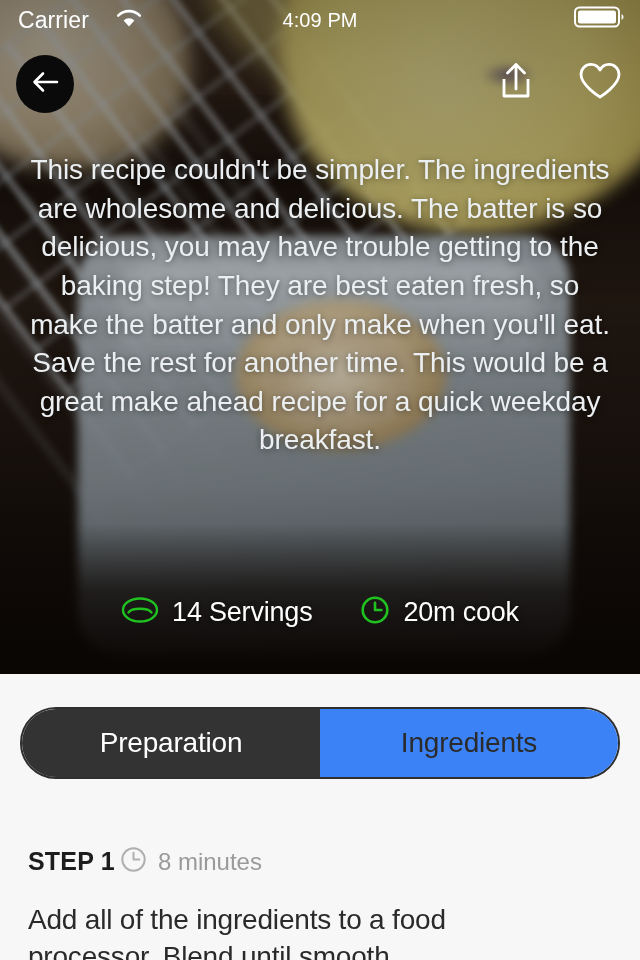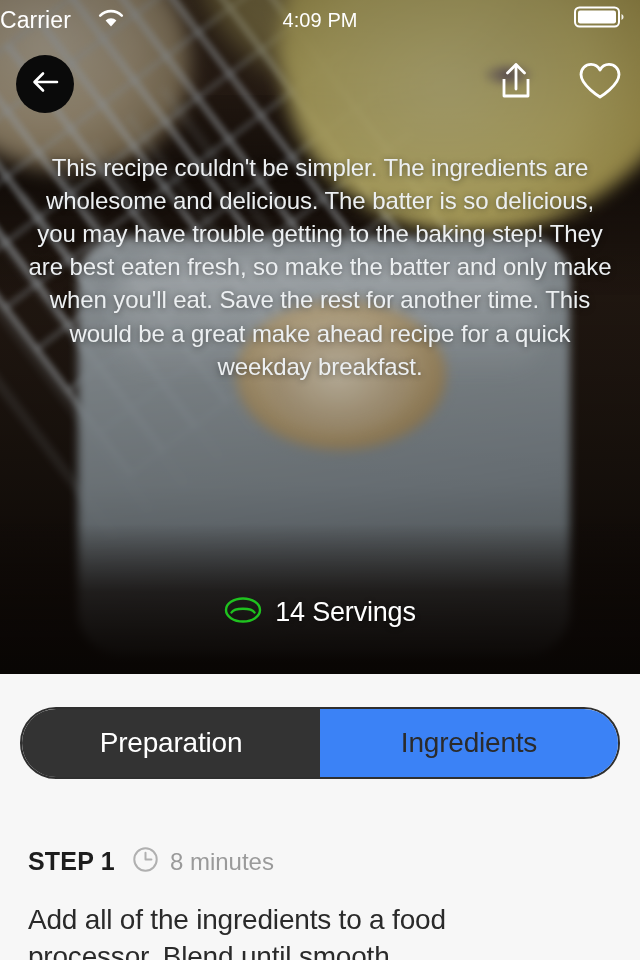--- a/index.html
+++ b/index.html
@@ -95,21 +95,21 @@
     position:absolute; inset:0;
     background:linear-gradient(180deg, rgba(0,0,0,.38) 0%, rgba(0,0,0,.30) 18%, rgba(0,0,0,.22) 40%, rgba(0,0,0,.30) 72%, rgba(0,0,0,.55) 100%);
   }
 
   
   .statusbar {
     position:absolute; left:0; top:0; width:640px; height:40px;
     display:flex; align-items:center; color:#fff;
     font-size:23px; letter-spacing:.1px;
   }
-  .sb-left { display:flex; align-items:center; gap:27px; }
+  .sb-left { display:flex; align-items:center; gap:27px; margin-left:18px; }
   .sb-center { position:absolute; left:0; right:0; text-align:center; font-size:20px; }
   .sb-right { margin-left:auto; margin-right:14px; display:flex; align-items:center; }
   .wifi { display:block; }
   .battery { display:block; }
 
   
   .backbtn {
     position:absolute; left:16px; top:55px; width:58px; height:58px;
     border-radius:50%; background:#0a0a0a;
     display:flex; align-items:center; justify-content:center;
@@ -124,27 +124,27 @@
     position:absolute; left:0; right:0; top:128px; padding:0 26px;
     text-align:center; color:#fff;
   }
   .recipe-title {
     font-size:57px; font-weight:300; line-height:1.24;
     letter-spacing:-.6px; color:#fff;
     text-shadow:0 2px 10px rgba(0,0,0,.35);
   }
   .recipe-desc {
     margin-top:23px;
-    font-size:24px; font-weight:300; line-height:1.38;
+    font-size:28px; font-weight:300; line-height:1.38;
     color:#eceff1; letter-spacing:-.1px;
     text-shadow:0 1px 6px rgba(0,0,0,.45);
   }
   .meta-row {
     position:absolute; left:0; right:0; top:595px;
-    display:flex; align-items:center; justify-content:center; gap:48px;flex-direction:column;
+    display:flex; align-items:center; justify-content:center; gap:48px;
   }
   .meta-item { display:flex; align-items:center; gap:13px; }
   .meta-text {
     color:#fff; font-size:27px; font-weight:400; letter-spacing:-.2px;
     text-shadow:0 1px 5px rgba(0,0,0,.5);
   }
 
   
   .content {
     position:absolute; left:0; top:674px; width:584px; height:286px;
@@ -157,21 +157,21 @@
   }
   .seg {
     flex:1; display:flex; align-items:center; justify-content:center;
     font-size:28px; font-weight:400; letter-spacing:-.2px;
   }
   .seg.active { background:#333333; color:#ffffff; }
   .seg.inactive { background:#3b82f6; color:#2b2b2b; }
 
   .step-head {
     position:absolute; left:28px; top:172px;
-    display:flex; align-items:center; gap:17px;
+    display:flex; align-items:center; gap:5px;
   }
   .step-label {
     font-size:25px; font-weight:700; color:#1d1d1d; letter-spacing:.2px;
   }
   .step-time {
     display:flex; align-items:center; gap:11px;
   }
   .step-time-text { font-size:24px; color:#9a9a9a; font-weight:400; }
   .step-text {
     position:absolute; left:28px; right:20px; top:228px;

